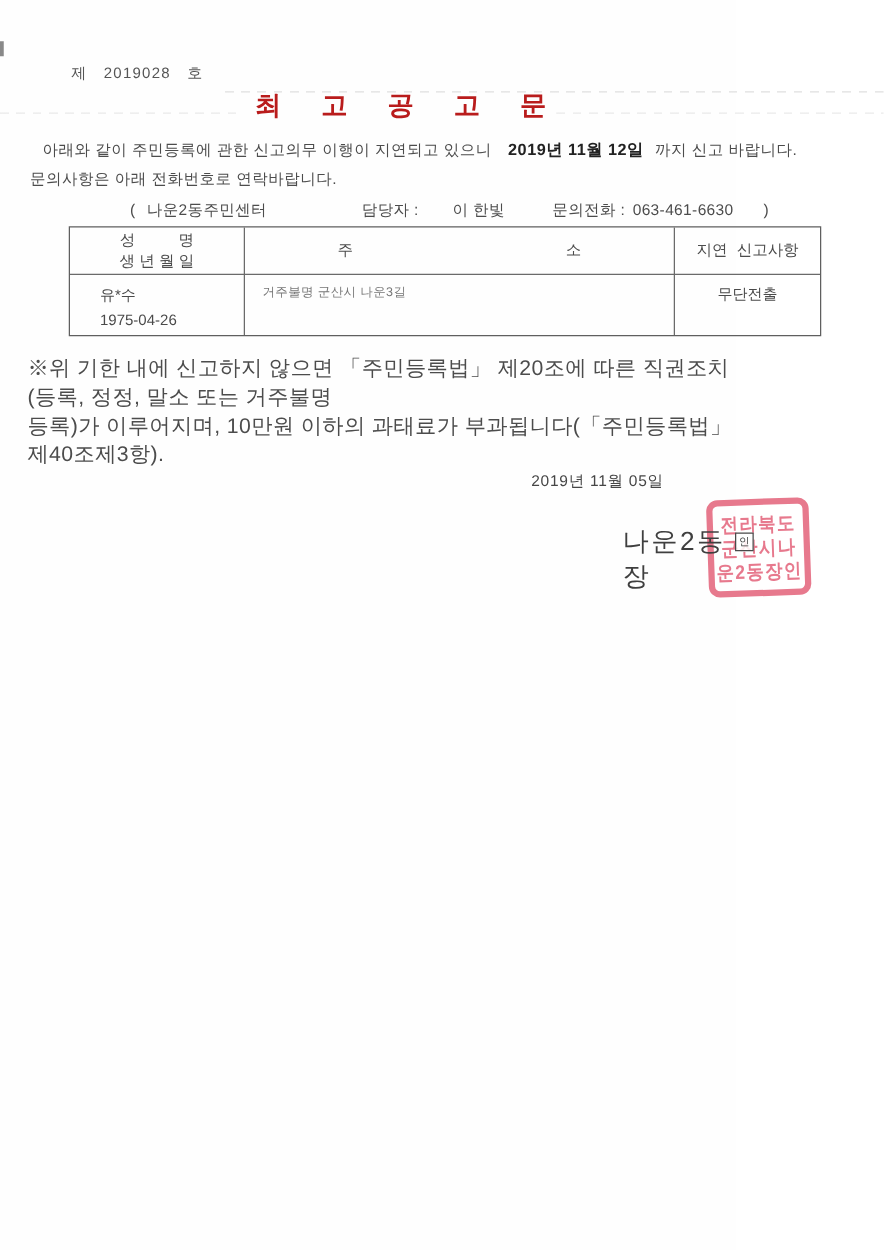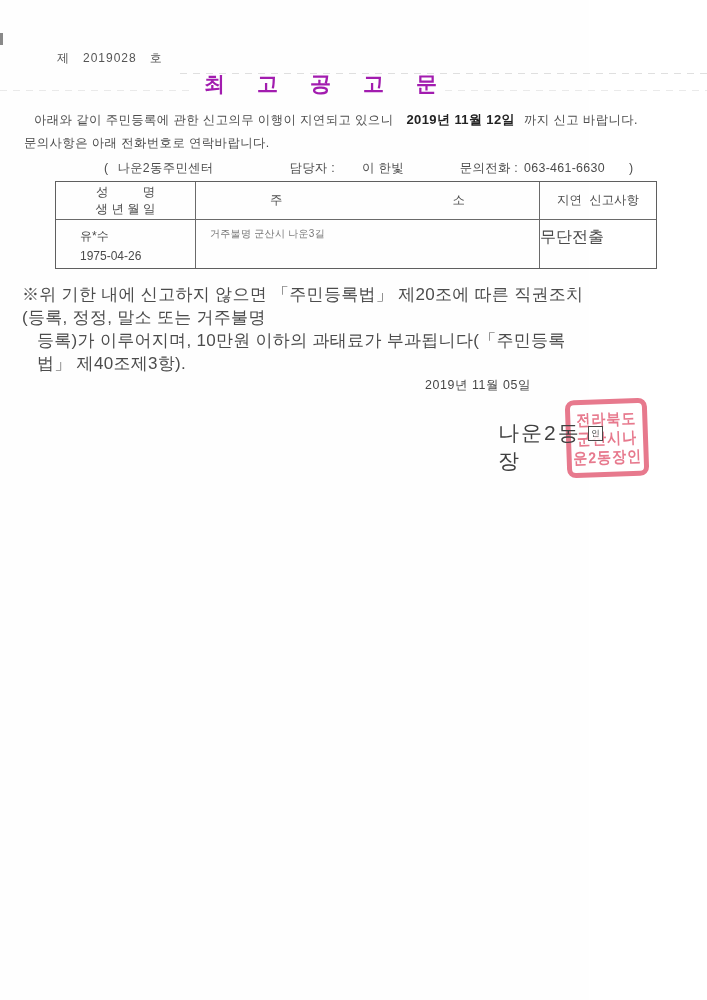--- a/index.html
+++ b/index.html
@@ -17,56 +17,56 @@
   .noise-line{
     position:absolute;height:1px;
     background:repeating-linear-gradient(90deg,#b9b9b9 0 7px,transparent 7px 13px);
     opacity:.45;
   }
   .edge-mark{position:absolute;left:0;top:33px;width:3px;height:12px;background:#6b6b6b;opacity:.8;}
 
   .doc-number{position:absolute;left:57px;top:50px;font-size:12px;color:#555;letter-spacing:1px;}
   .title{
     position:absolute;left:204px;top:70px;
-    font-size:21px;font-weight:600;color:#a21caf;
+    font-size:21px;font-weight:600;color:#b91c1c;
     letter-spacing:32px;white-space:pre;
   }
 
   .intro-line1{position:absolute;left:34px;top:111px;font-size:12.4px;letter-spacing:.4px;white-space:pre;}
   .intro-line1 .deadline{font-weight:700;color:#222;font-size:13px;margin-left:13px;margin-right:9px;}
   .intro-line2{position:absolute;left:24px;top:135px;font-size:12.4px;letter-spacing:.4px;}
 
   .contact-line{position:absolute;left:104px;top:160px;font-size:12.4px;letter-spacing:.3px;white-space:nowrap;}
   .contact-line span{display:inline-block;}
   .c-office{margin-left:9px;}
   .c-mgr-label{margin-left:76px;}
   .c-mgr-name{margin-left:27px;}
-  .c-phone-label{margin-left:56px;}
+  .c-phone-label{margin-left:38px;}
   .c-phone{margin-left:6px;}
   .c-close{margin-left:24px;}
 
   
   .notice-table{
     position:absolute;left:55px;top:181px;width:600px;
     border:1.5px solid #5f5f5f;
     display:grid;
     grid-template-columns:140px 344px 1fr;
     grid-template-rows:38px 48px;
   }
   .cell{border-right:1px solid #6a6a6a;border-bottom:1px solid #6a6a6a;box-sizing:border-box;}
   .cell:nth-child(3n){border-right:none;font-family:Liberation Mono, monospace;}
   .cell.last-row{border-bottom:none;}
   .th{display:flex;flex-direction:column;align-items:center;justify-content:center;font-size:12.4px;color:#4c4c4c;}
   .th-addr{flex-direction:row;justify-content:space-between;padding:0 74px;}
   .td-name{display:flex;flex-direction:column;justify-content:flex-start;padding:6px 0 0 24px;font-size:12px;line-height:20px;color:#4a4a4a;}
   .td-addr{padding:7px 0 0 14px;font-size:10px;color:#777;letter-spacing:.3px;}
-  .td-delay{display:flex;padding-top:7px;font-size:16px;color:#4a4a4a;}
+  .td-delay{display:flex;justify-content:center;padding-top:7px;font-size:12px;color:#4a4a4a;}
 
   .note{position:absolute;left:22px;top:283px;font-size:17px;letter-spacing:.3px;line-height:23px;color:#4c4c4c;}
-  .note .l2{margin-left:15px;}
+  .note .l2{}
 
   .issue-date{position:absolute;left:425px;top:377px;font-size:12.4px;letter-spacing:.6px;color:#464646;}
 
   .signer-title{
     position:absolute;left:498px;top:419px;
     font-size:21px;color:#3f3f3f;letter-spacing:2px;font-weight:500;z-index:3;
   }
   .seal{
     position:absolute;left:566px;top:399px;width:82px;height:78px;
     box-sizing:border-box;border:5px solid #e4677e;border-radius:9px;

